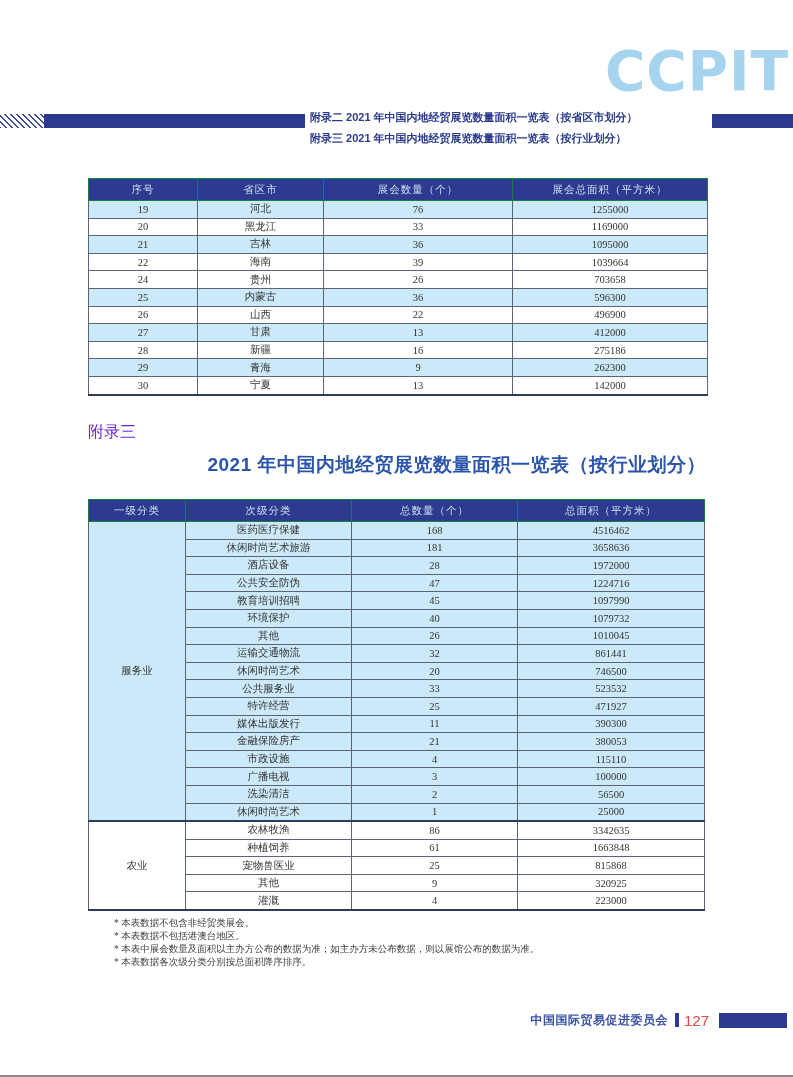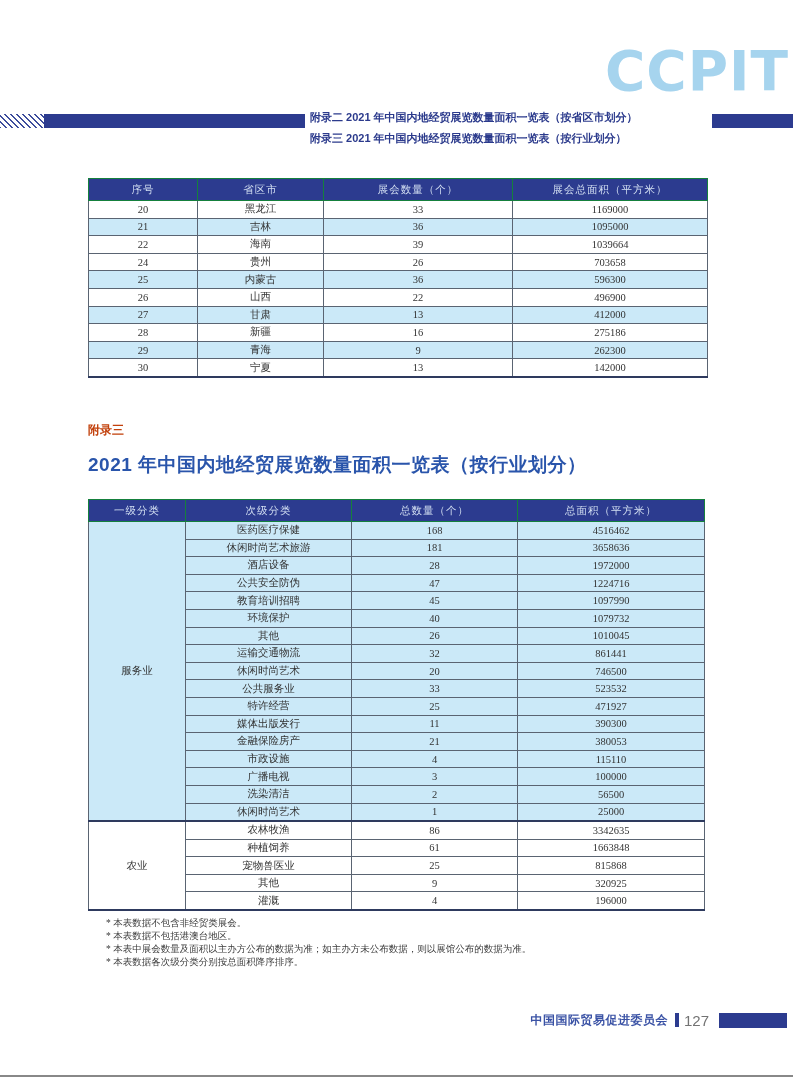--- a/index.html
+++ b/index.html
@@ -35,34 +35,34 @@
     border:1px solid var(--border-thin);}
   table{border:1.5px solid var(--border-dark);border-bottom-width:2.5px;}
   tr.alt td{background:var(--row-blue);}
   tr.svc td{background:var(--row-blue);}
   tr.agr td{background:#ffffff;}
   td.cat{background:var(--row-blue);}
   td.cat-white{background:#ffffff;}
   tr.group-top td{border-top:2px solid var(--border-dark);}
 
   
-  .sec-label{position:absolute;left:88px;top:422px;font-size:12px;font-weight:bold;color:#c2410c;}
-  .sec-title{position:absolute;left:88px;top:452px;width:618px;text-align:left;
+  .sec-label{position:absolute;left:88px;top:422px;font-size:16px;font-weight:normal;color:#6d28d9;}
+  .sec-title{position:absolute;left:88px;top:452px;width:618px;text-align:right;
     font-size:19px;font-weight:bold;color:var(--title-blue);letter-spacing:0.5px;}
 
   
-  .footnotes{position:absolute;left:106px;top:917px;font-family:"Liberation Serif","DejaVu Serif",serif;
+  .footnotes{position:absolute;left:114px;top:917px;font-family:"Liberation Serif","DejaVu Serif",serif;
     font-size:9.5px;line-height:13px;color:var(--footnote);}
   .footnotes .fn::before{content:"* ";}
 
   
   .footer{position:absolute;top:1012px;right:6px;display:flex;align-items:center;height:16px;}
   .footer-org{font-size:12px;font-weight:bold;color:#3a52a5;letter-spacing:0.5px;}
   .footer-sep{width:4px;height:14px;background:var(--navy);margin:0 5px 0 7px;}
-  .footer-page{font-size:15px;color:#737373;text-align:center;}
+  .footer-page{font-size:15px;color:#ef4444;text-align:center;}
   .footer-bar{width:68px;height:15px;background:var(--navy);margin-left:10px;}
 </style>
 </head>
 <body>
 
 <div class="page">
 
   <div class="logo">CCPIT</div>
 
   <div class="bar-stripes"></div>
@@ -80,20 +80,26 @@
     </colgroup>
     <thead>
       <tr>
           <th>序号</th>
           <th>省区市</th>
           <th>展会数量（个）</th>
           <th>展会总面积（平方米）</th>
         </tr>
     </thead>
     <tbody>
+        <tr class="alt">
+          <td>19</td>
+          <td>河北</td>
+          <td>76</td>
+          <td>1255000</td>
+        </tr>
         <tr>
           <td>20</td>
           <td>黑龙江</td>
           <td>33</td>
           <td>1169000</td>
         </tr>
         <tr class="alt">
           <td>21</td>
           <td>吉林</td>
           <td>36</td>
@@ -272,21 +278,21 @@
           <td>815868</td>
         </tr>
         <tr class="agr">
           <td>其他</td>
           <td>9</td>
           <td>320925</td>
         </tr>
         <tr class="agr">
           <td>灌溉</td>
           <td>4</td>
-          <td>196000</td>
+          <td>223000</td>
         </tr>
       </tbody>
   </table>
 
   <div class="footnotes">
       <div class="fn">本表数据不包含非经贸类展会。</div>
       <div class="fn">本表数据不包括港澳台地区。</div>
       <div class="fn">本表中展会数量及面积以主办方公布的数据为准；如主办方未公布数据，则以展馆公布的数据为准。</div>
       <div class="fn">本表数据各次级分类分别按总面积降序排序。</div>
     </div>

